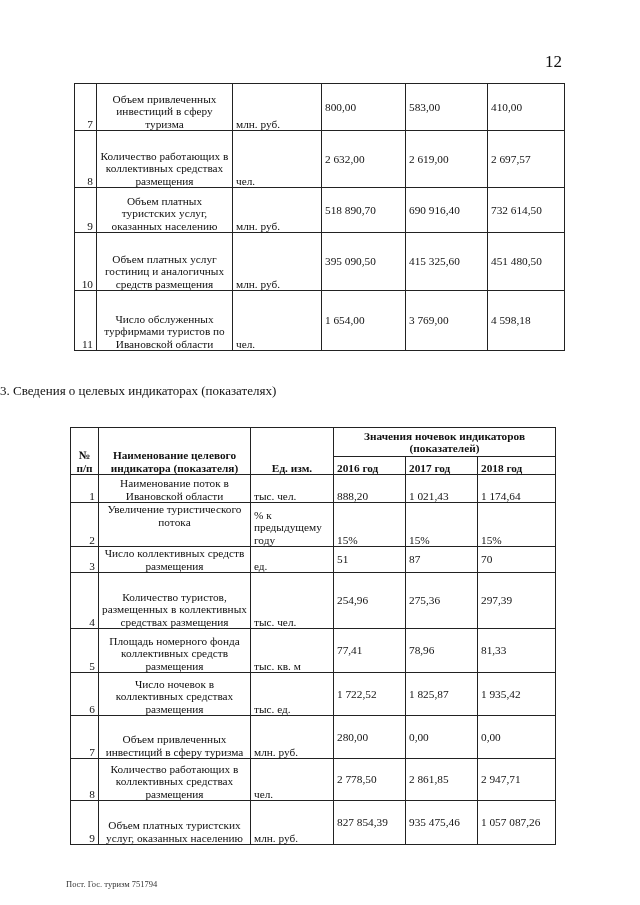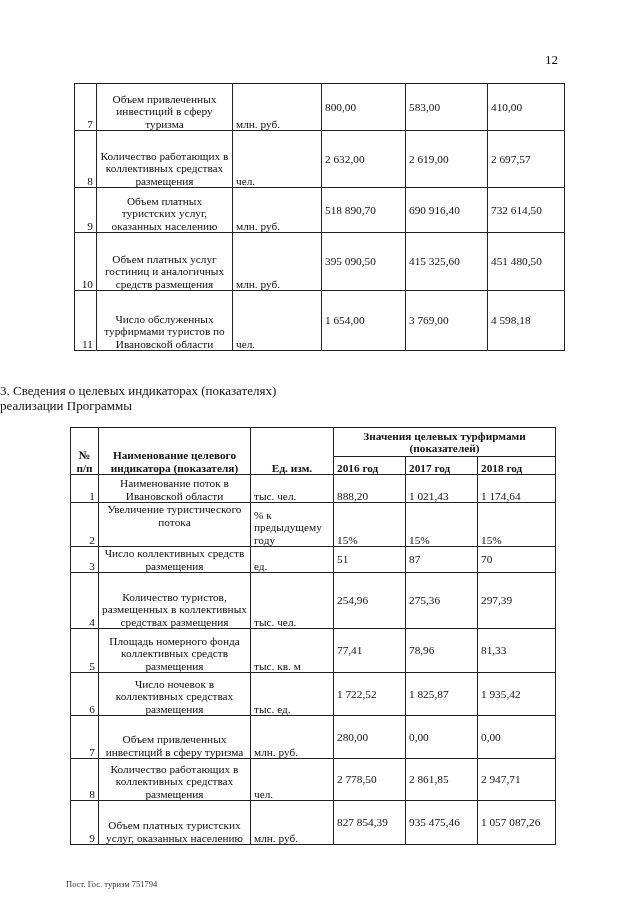--- a/index.html
+++ b/index.html
@@ -1,18 +1,18 @@
 <!DOCTYPE html>
 <html><head>
 <meta charset="utf-8">
 <style>
   html, body { margin: 0; padding: 0; background: #ffffff; }
   body { width: 640px; height: 905px; position: relative; overflow: hidden;
          font-family: "Liberation Serif", "DejaVu Serif", serif; color: #111; }
-  .page-num { position: absolute; left: 545px; top: 52px; font-size: 13px; }
+  .page-num { position: absolute; left: 545px; top: 52px; font-size: 17px; }
   table { position: absolute; border-collapse: collapse; table-layout: fixed; }
   td, th { border: 1px solid #222; padding: 0 3px; font-size: 11.3px; line-height: 12.5px;
            vertical-align: bottom; font-weight: normal; }
   td.num { text-align: right; padding-right: 3px; }
   td.name { text-align: center; font-family: Liberation Serif, serif; }
   td.unit { text-align: left; }
   td.val { text-align: left; vertical-align: middle; }
   td.val.bottom { vertical-align: bottom; }
   #t1 { left: 74px; top: 83px; width: 490px; }
   #t2 { left: 70px; top: 427px; width: 485px; }
@@ -76,38 +76,37 @@
       <td class="unit">чел.</td>
       <td class="val">1 654,00</td>
       <td class="val">3 769,00</td>
       <td class="val">4 598,18</td>
     </tr>
   </tbody>
 </table>
 
 <div class="section-title">
   <div>3. Сведения о целевых индикаторах (показателях)</div>
-  <div>реализации Программы</div>
 </div>
 
 <table id="t2">
   <colgroup>
     <col style="width:28px">
       <col style="width:152px">
       <col style="width:83px">
     <col style="width:72px">
       <col style="width:72px">
       <col style="width:78px">
   </colgroup>
   <thead>
     <tr style="height:29px">
       <th rowspan="2" class="center">№ п/п</th>
       <th rowspan="2" class="center">Наименование целевого индикатора (показателя)</th>
       <th rowspan="2" class="center">Ед. изм.</th>
-      <th colspan="3" class="center" style="vertical-align:middle">Значения целевых турфирмами (показателей)</th>
+      <th colspan="3" class="center" style="vertical-align:middle">Значения ночевок индикаторов (показателей)</th>
     </tr>
     <tr style="height:18px">
       <th class="left">2016 год</th>
       <th class="left">2017 год</th>
       <th class="left">2018 год</th>
     </tr>
   </thead>
   <tbody>
     <tr style="height:28px">
       <td class="num">1</td>

